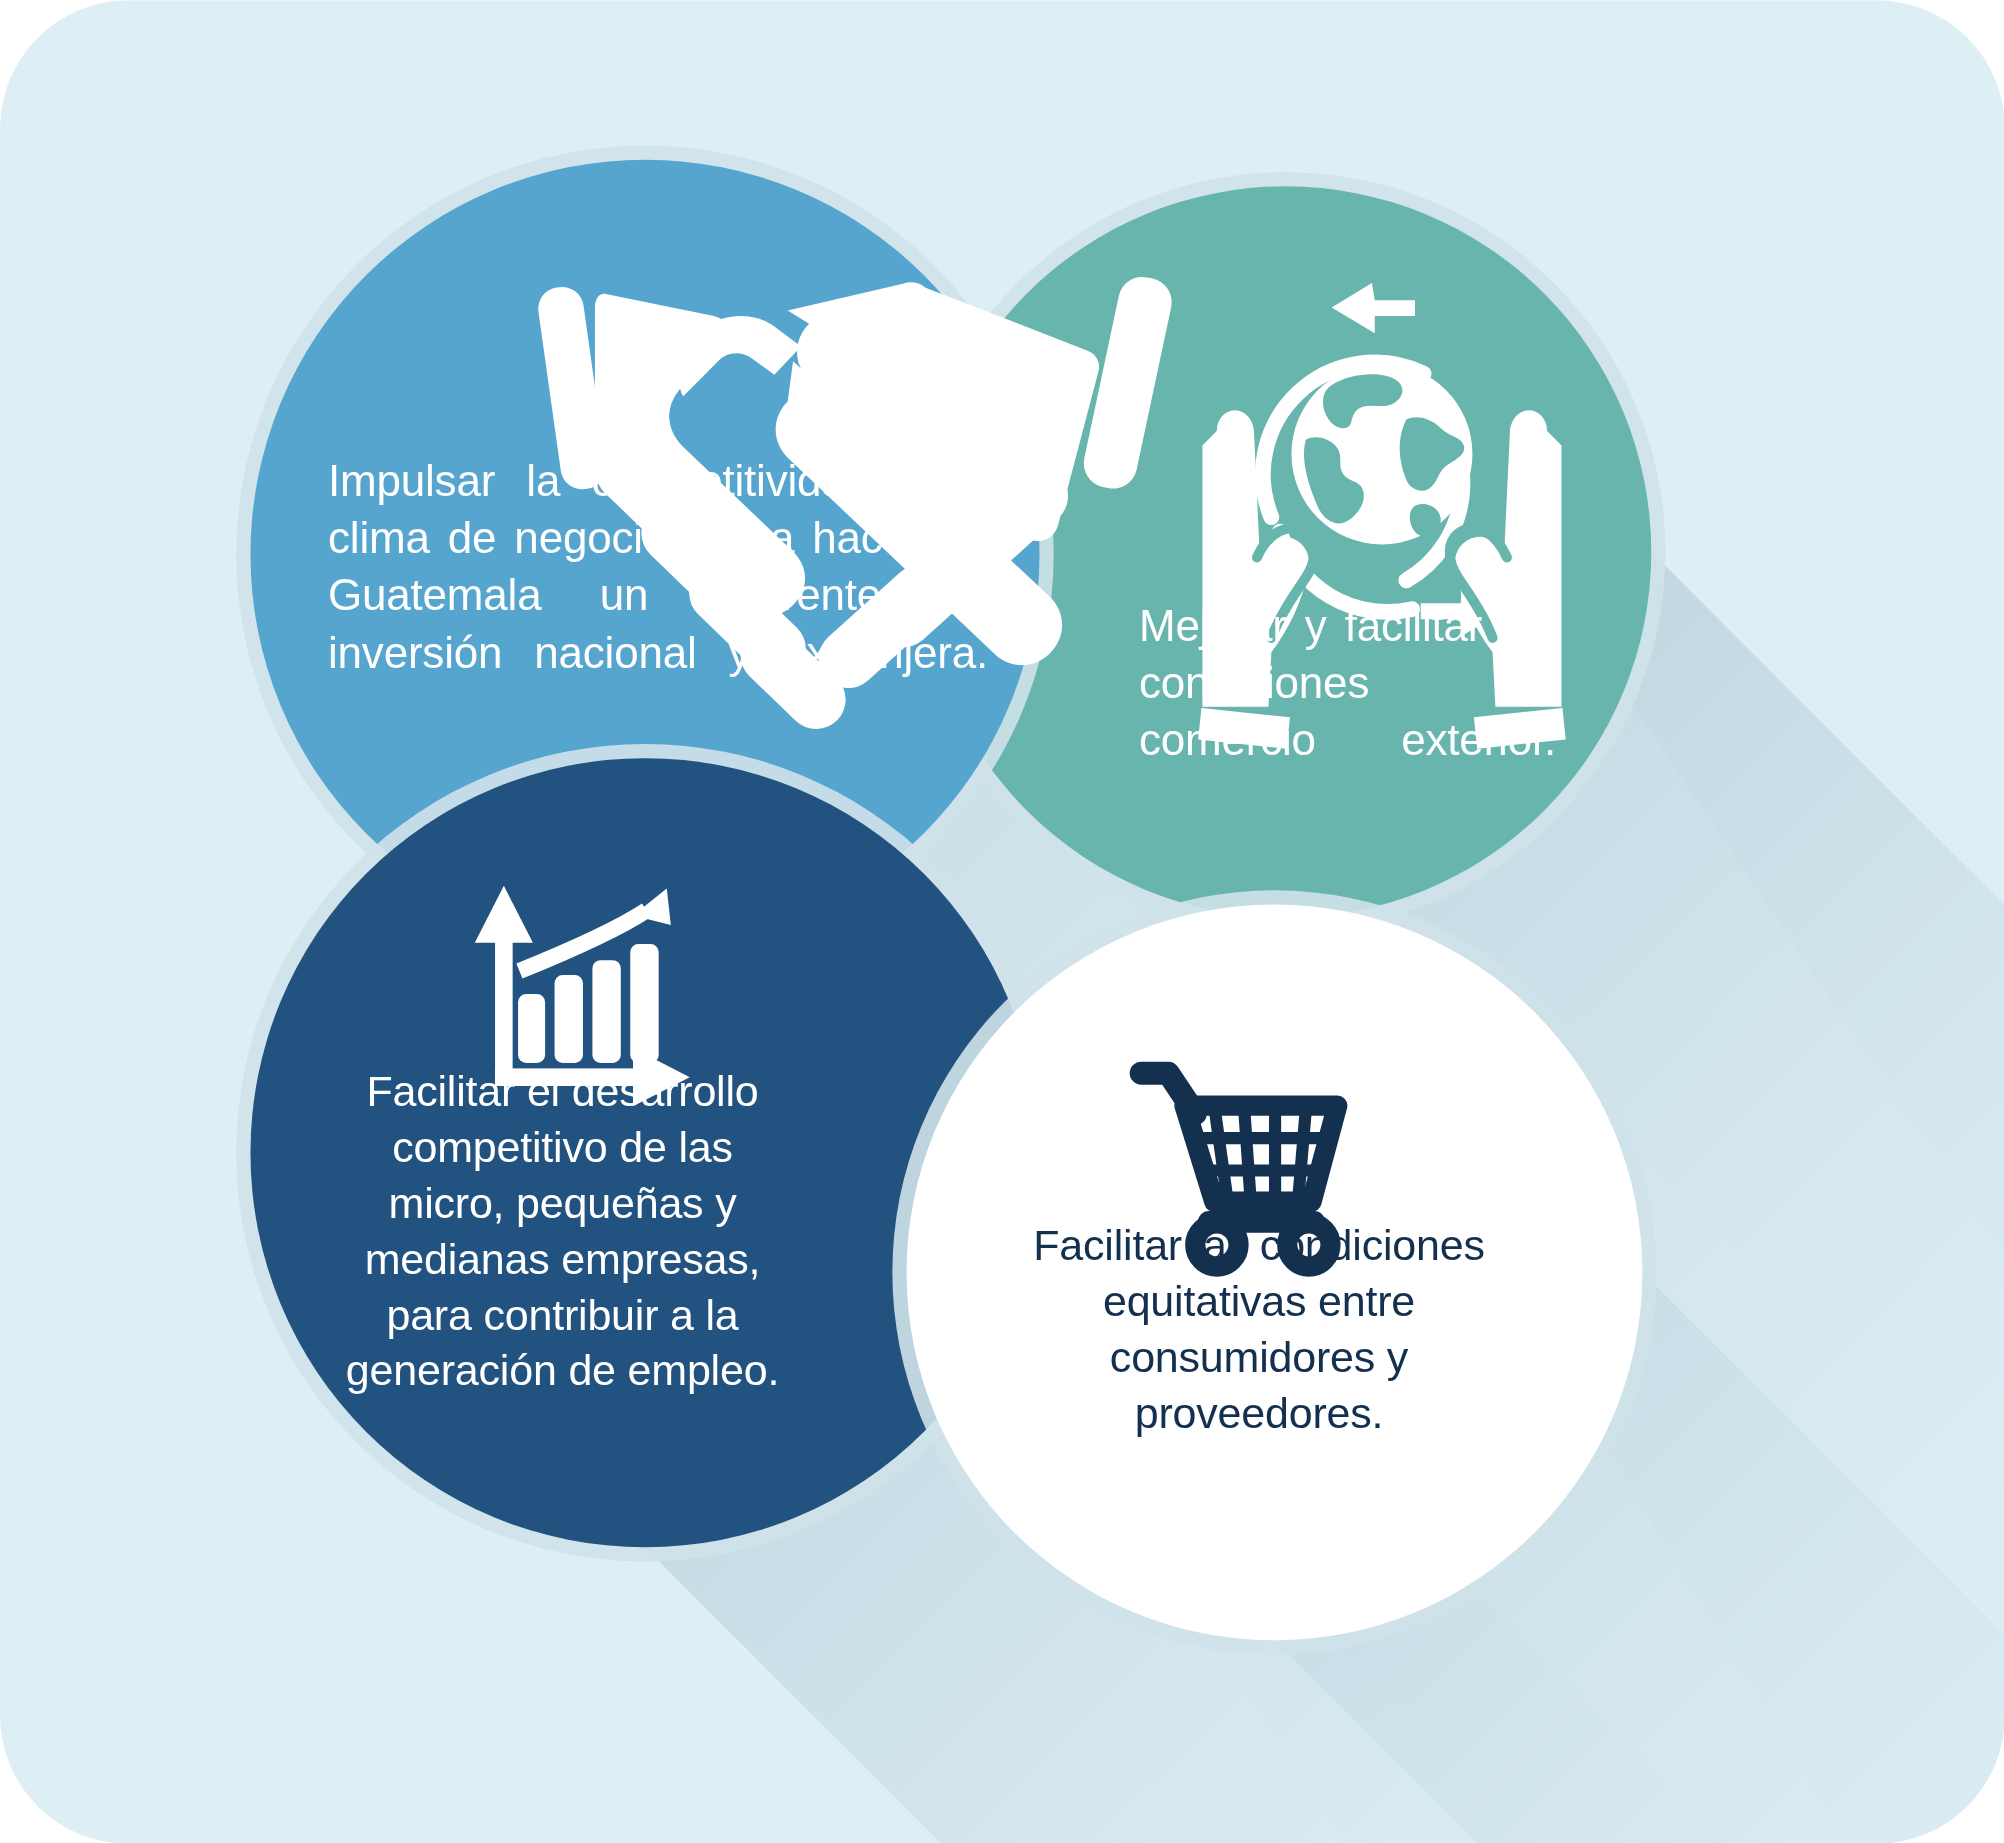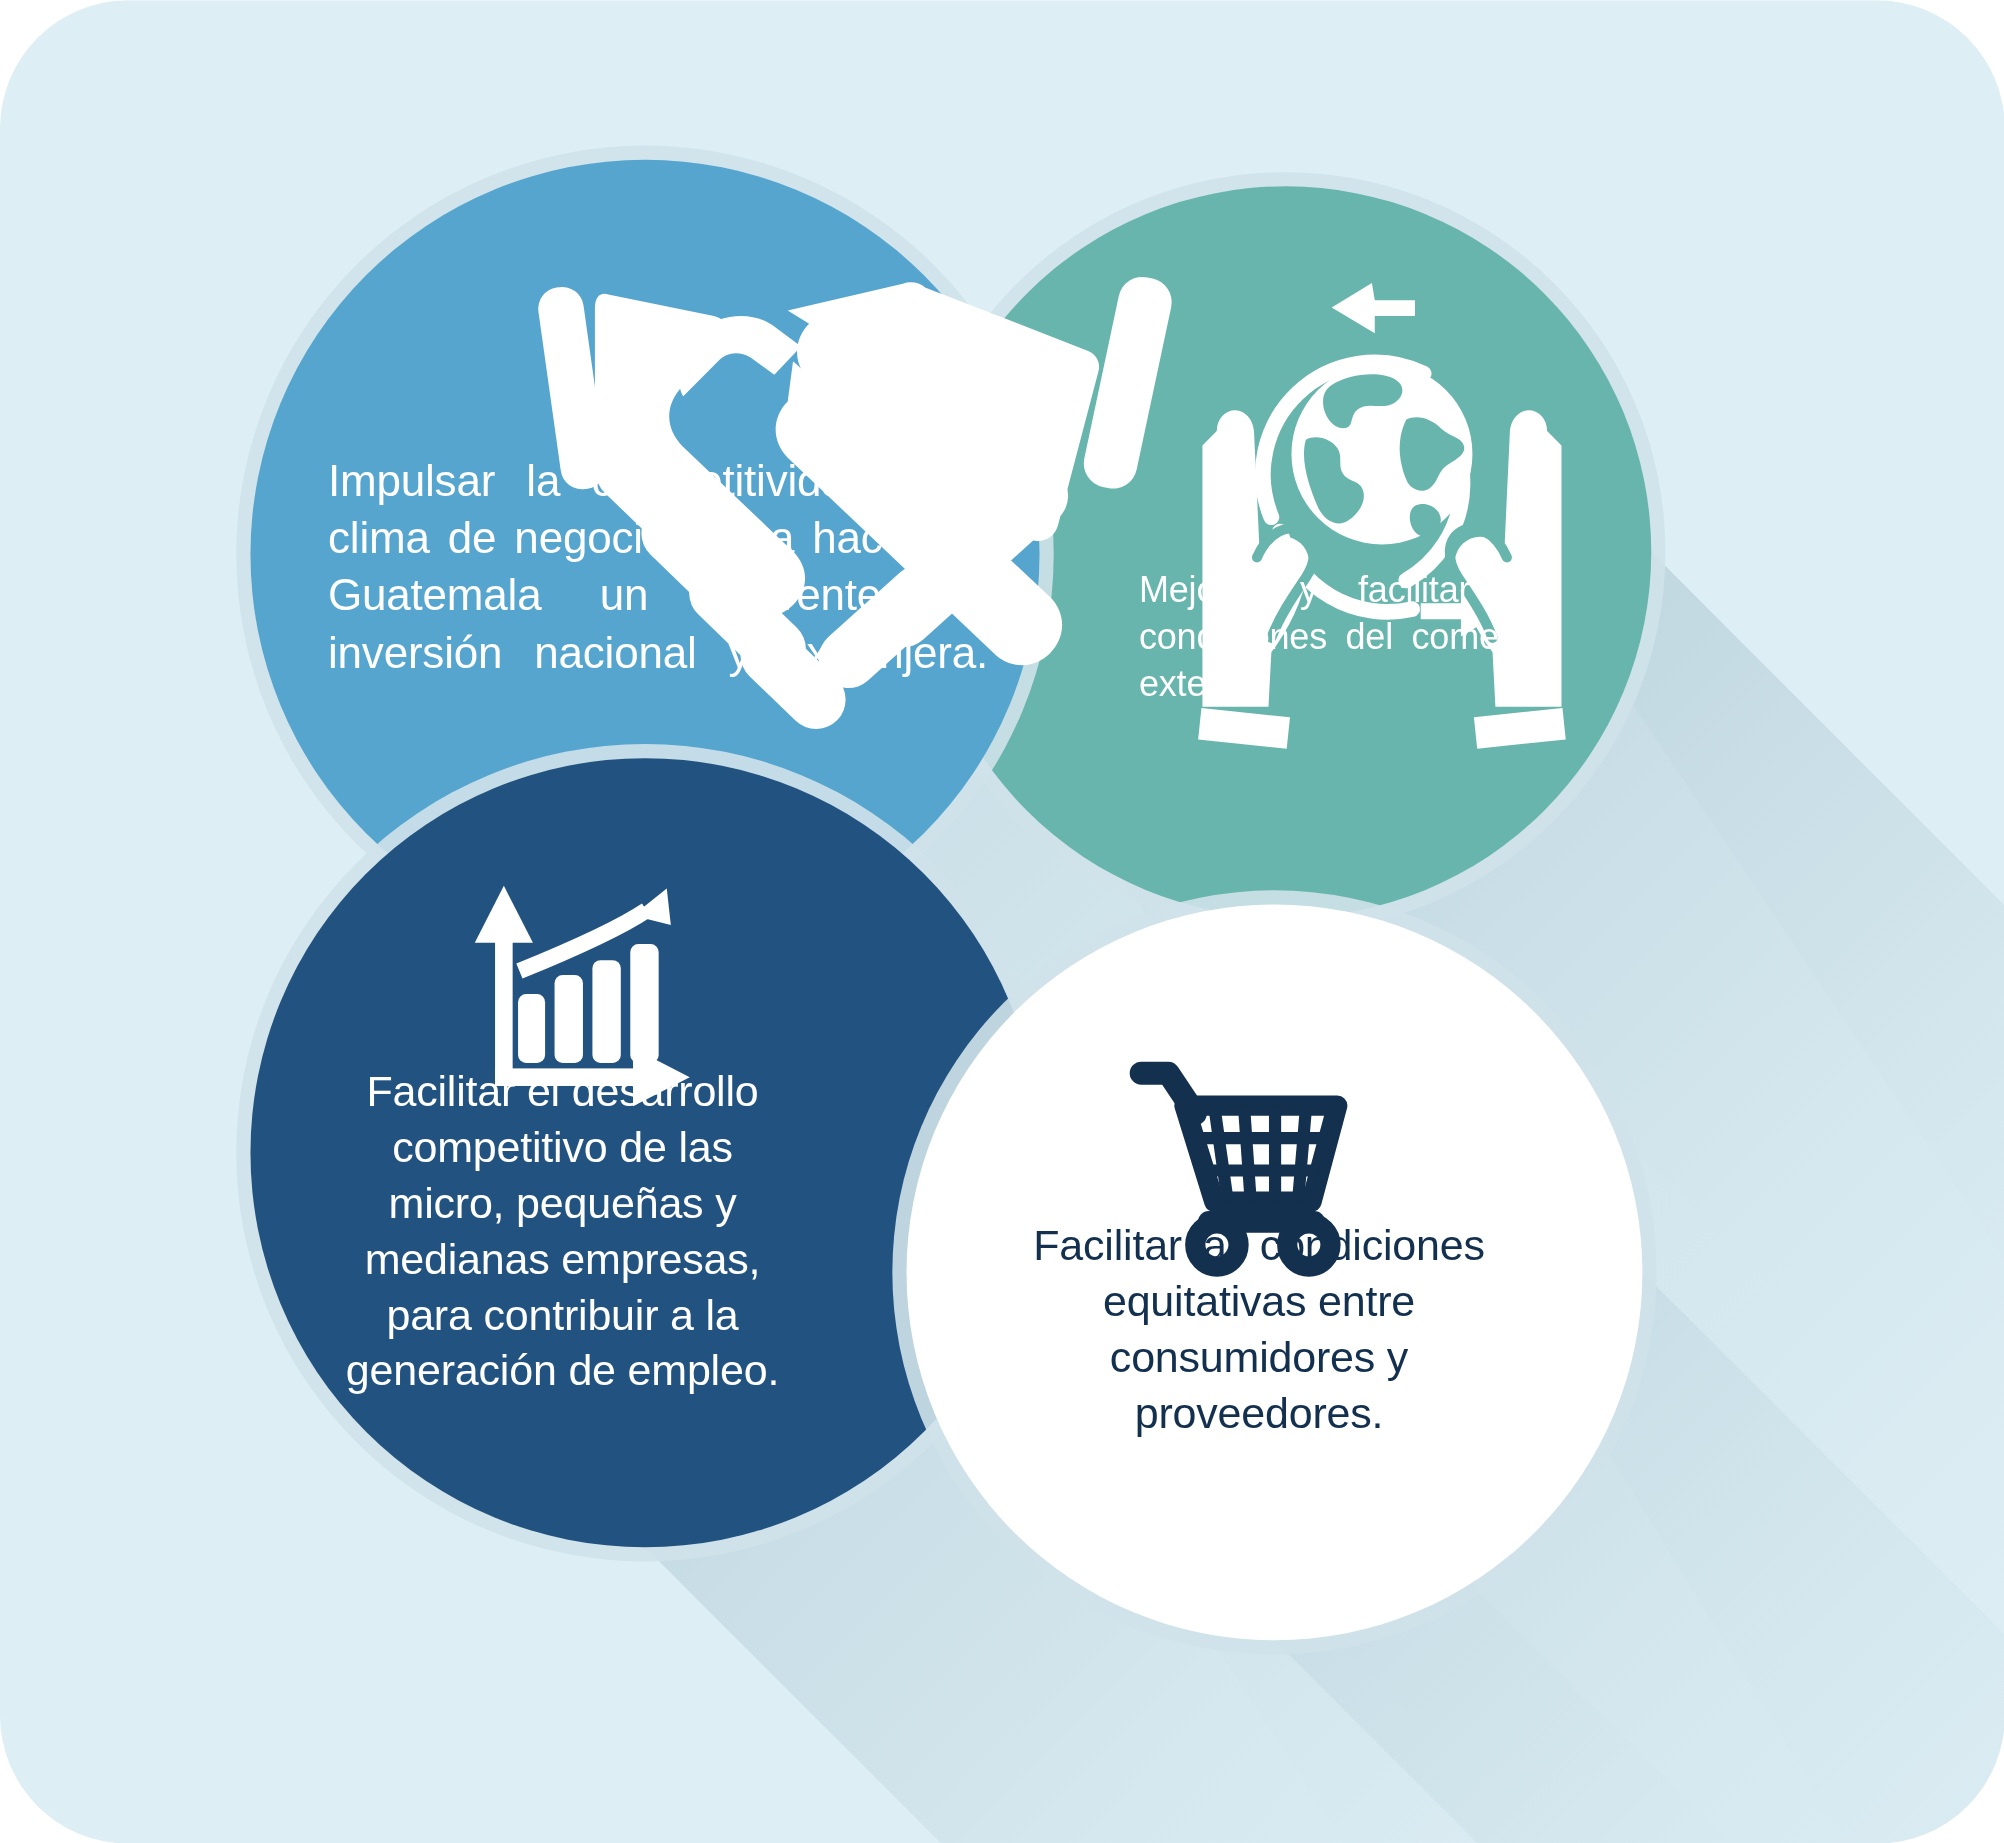--- a/index.html
+++ b/index.html
@@ -41,23 +41,23 @@
   }
   #txt-competitividad {
     left: 328px;
     top: 452px;
     width: 660px;
     font-size: 44px;
     color: #ffffff;
   }
   #txt-comercio {
     left: 1139px;
-    top: 567px;
+    top: 597px;
     width: 417px;
-    font-size: 36px;
+    font-size: 44px;
     color: #ffffff;
   }
   #txt-mipymes {
     left: 341px;
     top: 1064px;
     width: 443px;
     font-size: 43px;
     color: #ffffff;
     text-align: center;
   }

